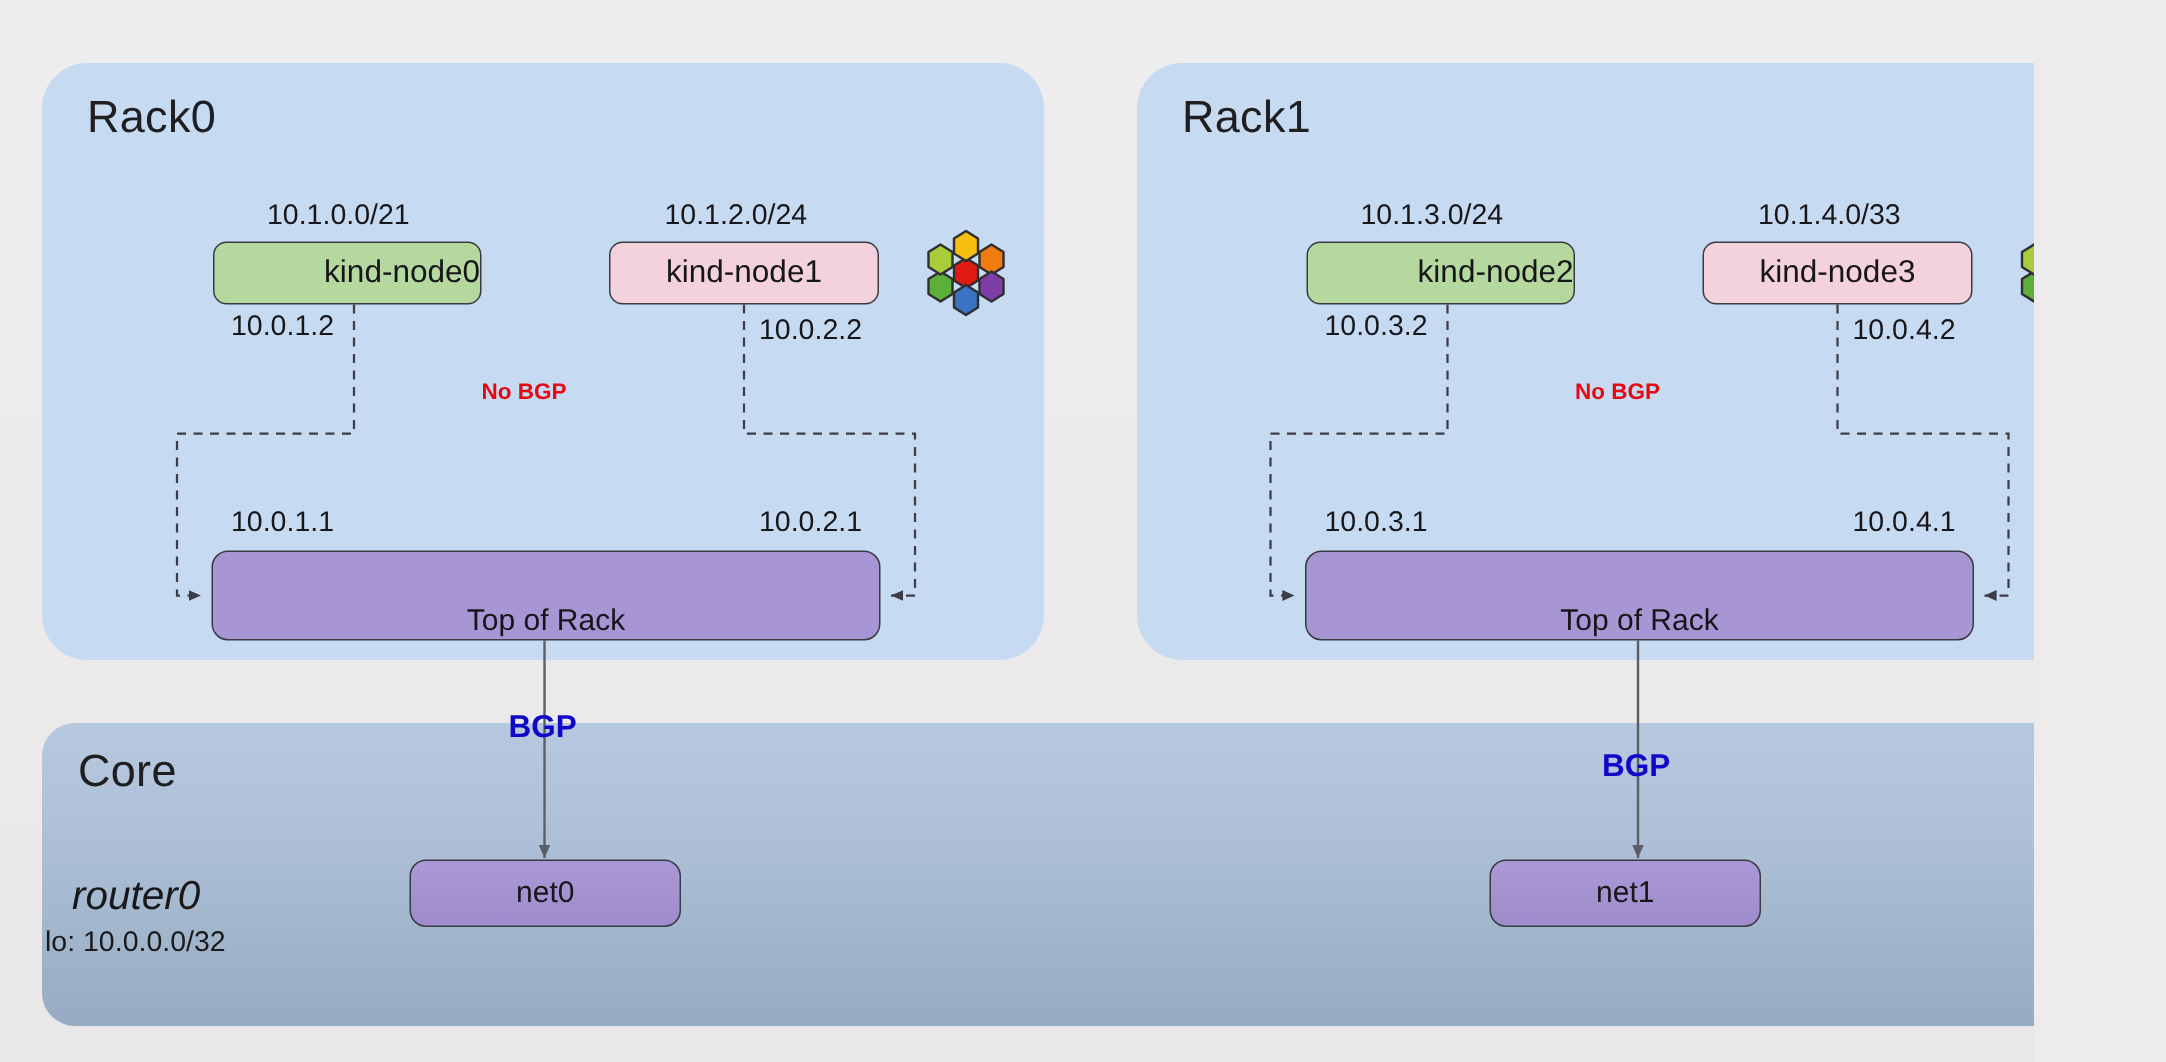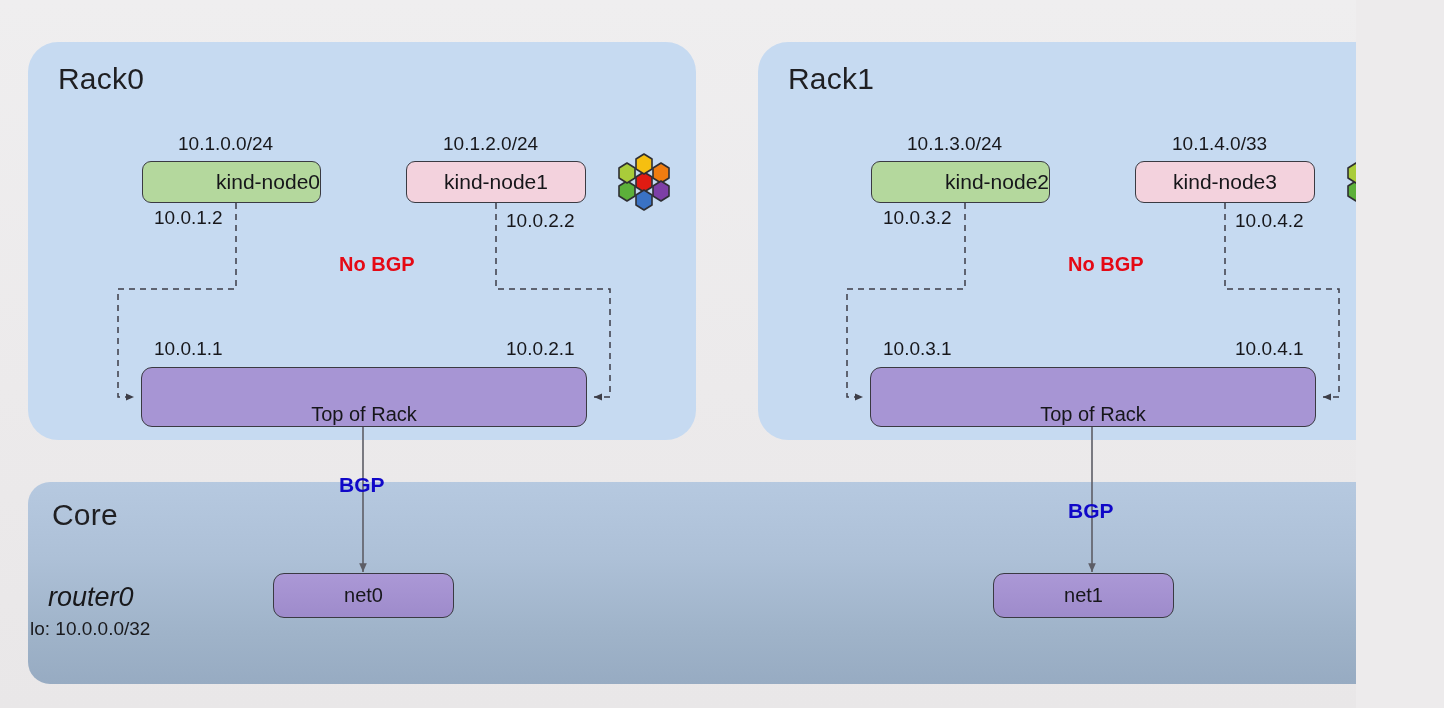--- a/index.html
+++ b/index.html
@@ -105,25 +105,24 @@
 
   
   .ip-label {
     position: absolute;
     font-size: 19px;
     color: #17171b;
     white-space: nowrap;
   }
   .tag-nobgp {
     position: absolute;
-    font-size: 20px;
+    font-size: 15px;
     font-weight: bold;
     color: #e50915;
     white-space: nowrap;
-    margin-left: 18px;
   }
   .tag-bgp {
     position: absolute;
     font-size: 21px;
     font-weight: bold;
     color: #1007c8;
     white-space: nowrap;
   }
 
   
@@ -169,21 +168,21 @@
 
     <path d="M 965 203 L 965 289 L 847 289 L 847 397 L 863 397" fill="none" stroke="#3d3d47" stroke-width="1.5" stroke-dasharray="6 5" marker-end="url(#arrow-r)"></path>
 
     <path d="M 1225 203 L 1225 289 L 1339 289 L 1339 397 L 1323 397" fill="none" stroke="#3d3d47" stroke-width="1.5" stroke-dasharray="6 5" marker-end="url(#arrow-r)"></path>
 
     <path d="M 363 427 L 363 572" fill="none" stroke="#5d5d66" stroke-width="1.6" marker-end="url(#arrow-d)"></path>
 
     <path d="M 1092 427 L 1092 572" fill="none" stroke="#5d5d66" stroke-width="1.6" marker-end="url(#arrow-d)"></path>
   </svg>
 
-  <div class="ip-label" style="left:178px; top:133px;">10.1.0.0/24</div>
+  <div class="ip-label" style="left:178px; top:133px;">10.1.0.0/21</div>
   <div class="node-box node-green" style="left:142px; top:161px; width:179px; height:42px;">
     <span>kind-node0</span>
   </div>
   <div class="ip-label" style="left:154px; top:207px;">10.0.1.2</div>
 
   <div class="ip-label" style="left:443px; top:133px;">10.1.2.0/24</div>
   <div class="node-box node-pink" style="left:406px; top:161px; width:180px; height:42px;">
     <span>kind-node1</span>
   </div>
   <div class="ip-label" style="left:506px; top:210px;">10.0.2.2</div>

